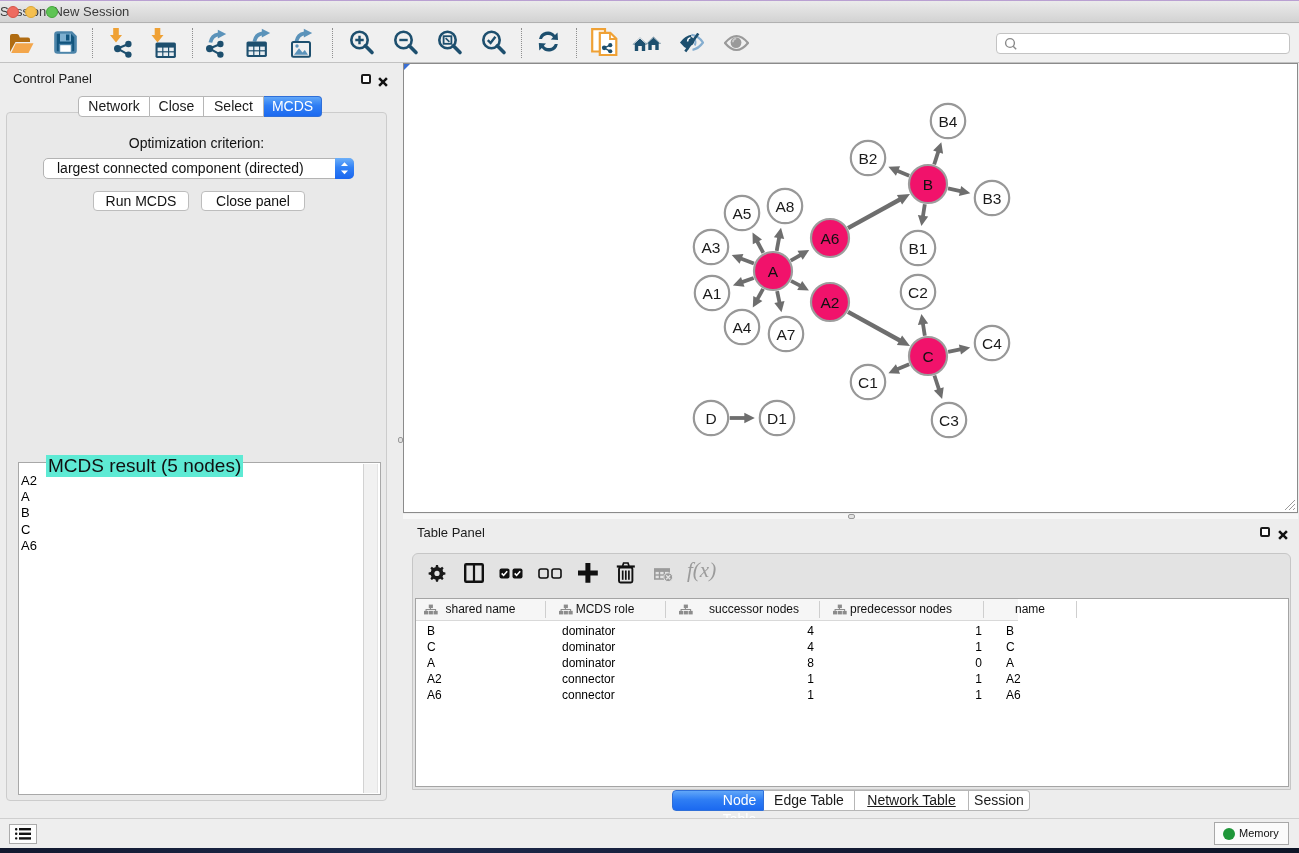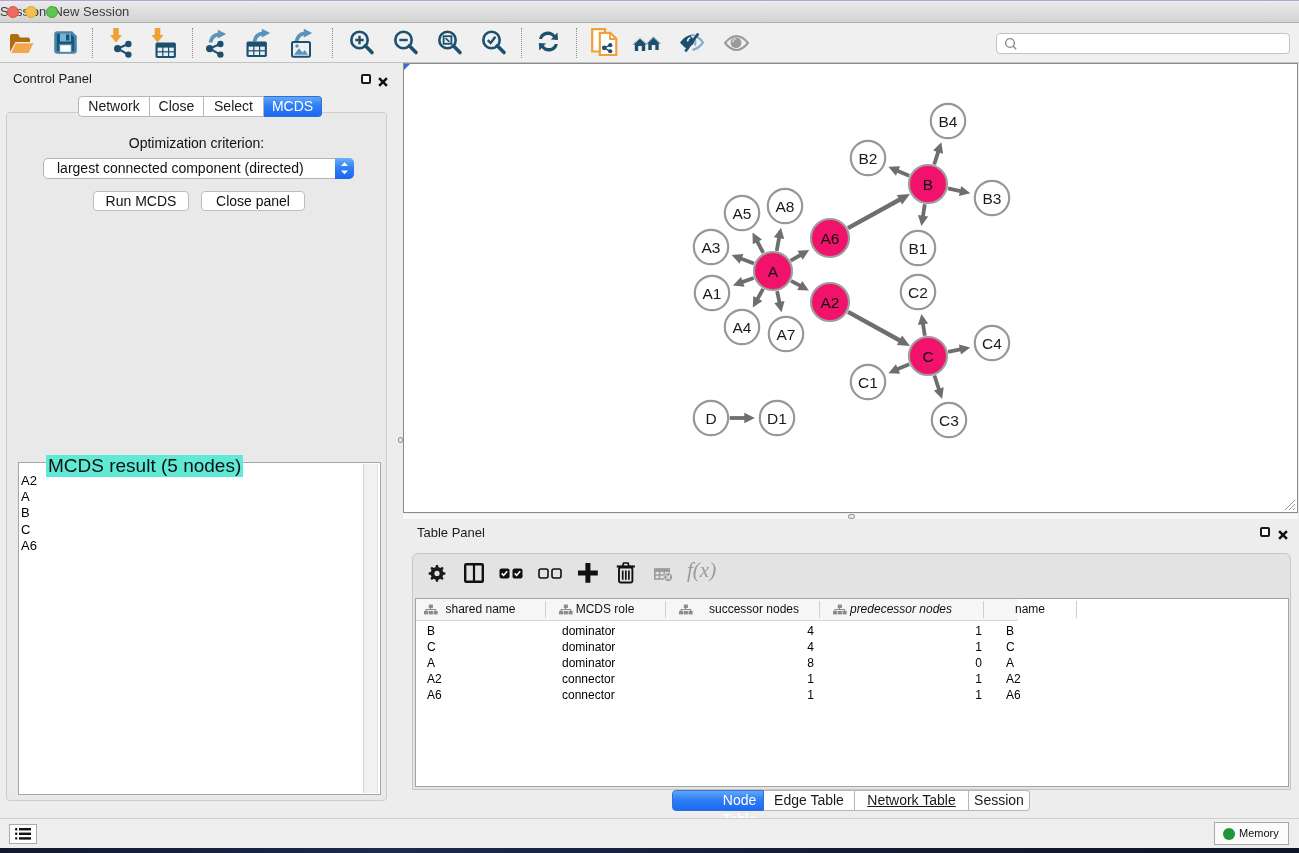--- a/index.html
+++ b/index.html
@@ -442,21 +442,21 @@
     <div class="th" style="left:249px; width:154px;margin-left:12px;">successor nodes</div>
       <svg style="position:absolute;left:263px;top:5px;" width="14" height="11" viewBox="0 0 13.5 10.5">
         <g fill="#8c8c8c">
           <rect x="4.6" y="0.5" width="4" height="3.4"></rect>
           <rect x="0" y="6.6" width="4" height="3.4"></rect>
           <rect x="4.6" y="6.6" width="4" height="3.4"></rect>
           <rect x="9.2" y="6.6" width="4" height="3.4"></rect>
           <path d="M6.2 3.9 L6.2 5.2 M2 6.6 L2 5.2 L11.2 5.2 L11.2 6.6" stroke="#8c8c8c" stroke-width="1" fill="none"></path>
         </g>
       </svg>
-    <div class="th" style="left:403px; width:164px;font-style:italic;">predecessor nodes</div>
+    <div class="th" style="left:403px; width:164px;">predecessor nodes</div>
       <svg style="position:absolute;left:417px;top:5px;" width="14" height="11" viewBox="0 0 13.5 10.5">
         <g fill="#8c8c8c">
           <rect x="4.6" y="0.5" width="4" height="3.4"></rect>
           <rect x="0" y="6.6" width="4" height="3.4"></rect>
           <rect x="4.6" y="6.6" width="4" height="3.4"></rect>
           <rect x="9.2" y="6.6" width="4" height="3.4"></rect>
           <path d="M6.2 3.9 L6.2 5.2 M2 6.6 L2 5.2 L11.2 5.2 L11.2 6.6" stroke="#8c8c8c" stroke-width="1" fill="none"></path>
         </g>
       </svg>
     <div class="th" style="left:567px; width:94px;">name</div>

